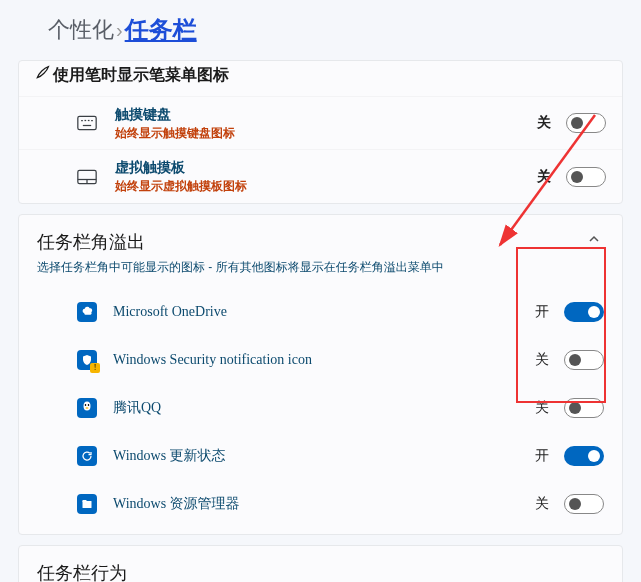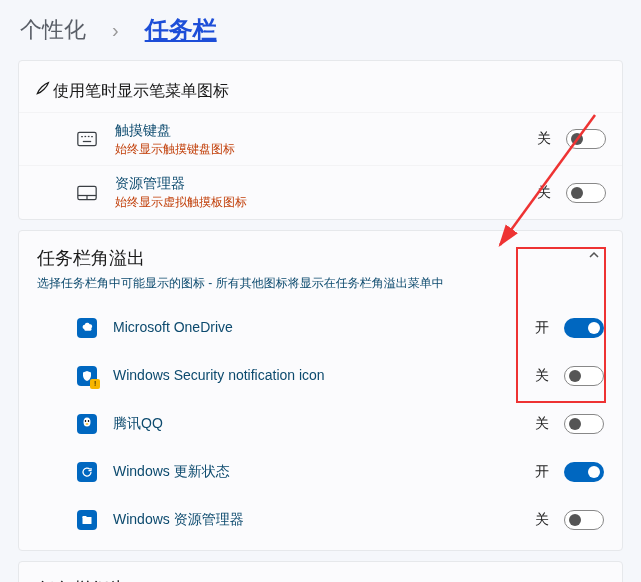--- a/index.html
+++ b/index.html
@@ -9,22 +9,23 @@
     width: 641px;
     height: 582px;
     overflow: hidden;
     color: #1a1a1a;
     position: relative;
   }
   .breadcrumb {
     display: flex;
     align-items: center;
     padding: 14px 20px 14px 20px;
-    gap: 26px;
+    gap: 2px;
     background: #f5f7fb;
+    margin-left: 28px;
   }
   .breadcrumb .parent {
     font-size: 22px;
     color: #5a5f68;
     font-weight: 400;
   }
   .breadcrumb .sep {
     font-size: 20px;
     color: #999;
   }
@@ -93,21 +94,21 @@
   .toggle.off .knob { background: #555; left: 4px; }
   .section-header {
     display: flex;
     align-items: flex-start;
     padding: 14px 18px 12px 18px;
   }
   .section-header .labels { flex: 1; }
   .section-header .title { font-size: 18px; font-weight: 400; color: #1a1a1a; line-height: 1.5; }
   .section-header .sub { font-size: 12px; color: #0c4a6e; line-height: 1.5; margin-top: 2px; }
   .chevron { width: 20px; height: 20px; display: flex; align-items: center; justify-content: center; color: #555; }
-  .overflow-list .row { padding: 14px 18px; border-bottom: none; }
+  .overflow-list .row { padding: 14px 18px; border-bottom: none; font-family: Liberation Serif, serif; }
   .highlight-box {
     position: absolute;
     border: 2px solid #e33;
     pointer-events: none;
   }
   .arrow-svg {
     position: absolute;
     pointer-events: none;
   }
   .partial-first {
@@ -120,21 +121,21 @@
 </style>
 </head>
 <body>
 
 <div class="breadcrumb">
   <span class="parent">个性化</span>
   <span class="sep">›</span>
   <span class="current">任务栏</span>
 </div>
 
-<div class="panel" style="padding-top:16px;">
+<div class="panel" style="padding-top:0;font-weight:bold;">
 
   <div class="partial-first">
     <div class="indent"></div>
     <div class="icon-slot">
       <svg width="18" height="18" viewBox="0 0 24 24" fill="none" stroke="currentColor" stroke-width="1.6">
           <path d="M3 21c3-1 6-3 9-6s5-6 6-9c-3 1-6 3-9 6s-5 6-6 9z"></path>
         </svg>
     </div>
     <div class="labels">
       <div class="sub">使用笔时显示笔菜单图标</div>
@@ -166,21 +167,21 @@
   <div class="row">
     <div class="indent"></div>
     <div class="icon-slot">
       <svg width="20" height="16" viewBox="0 0 24 18" fill="none" stroke="currentColor" stroke-width="1.5">
           <rect x="1" y="1" width="22" height="16" rx="2"></rect>
           <line x1="1" y1="12" x2="23" y2="12"></line>
           <line x1="12" y1="12" x2="12" y2="17"></line>
         </svg>
     </div>
     <div class="labels">
-      <div class="title">资源管理器</div>
+      <div class="title">虚拟触摸板</div>
       <div class="sub">始终显示虚拟触摸板图标</div>
     </div>
     <div class="state-label">关</div>
     <div class="toggle off">
         <div class="knob"></div>
       </div>
   </div>
 </div>
 
 <div class="panel" style="padding-bottom:6px;">

